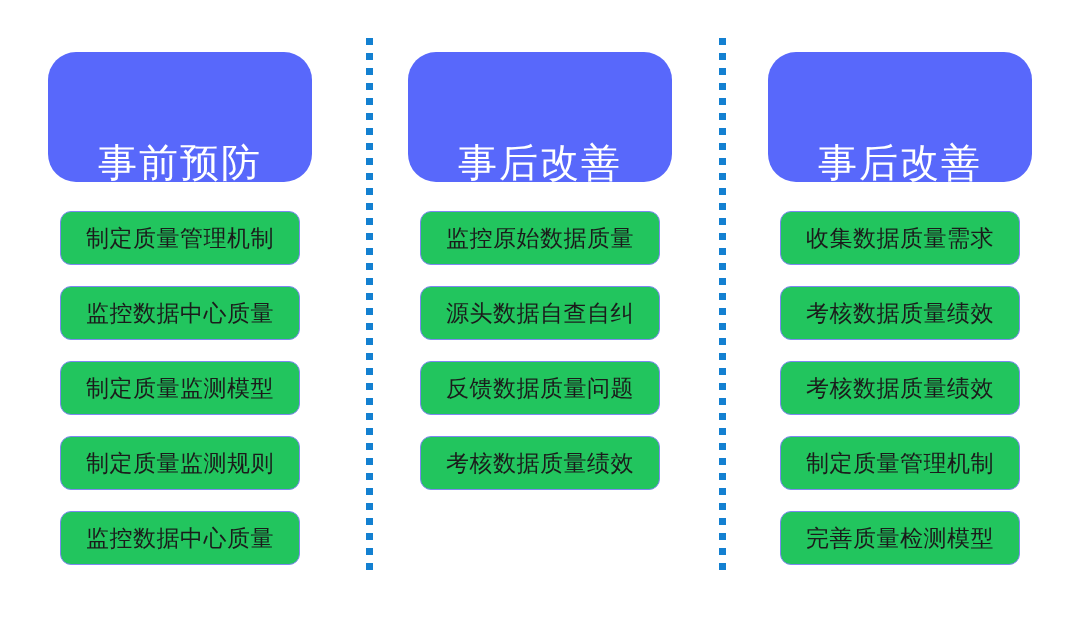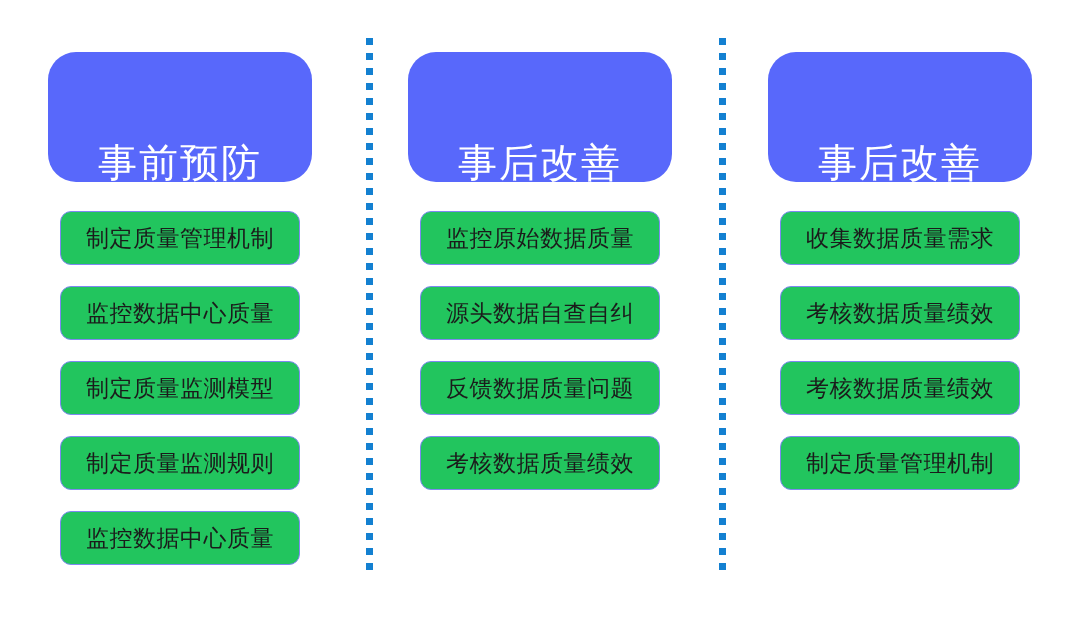--- a/index.html
+++ b/index.html
@@ -174,20 +174,23 @@
         </div>
         <div class="item-box">
           <span class="item-label">考核数据质量绩效</span>
         </div>
         <div class="item-box">
           <span class="item-label">考核数据质量绩效</span>
         </div>
         <div class="item-box">
           <span class="item-label">制定质量管理机制</span>
         </div>
+        <div class="item-box">
+          <span class="item-label">完善质量检测模型</span>
+        </div>
       </div>
     </div>
 
   </div>
 
   <div class="divider divider-1"></div>
   <div class="divider divider-2"></div>
 
 </div>
 

